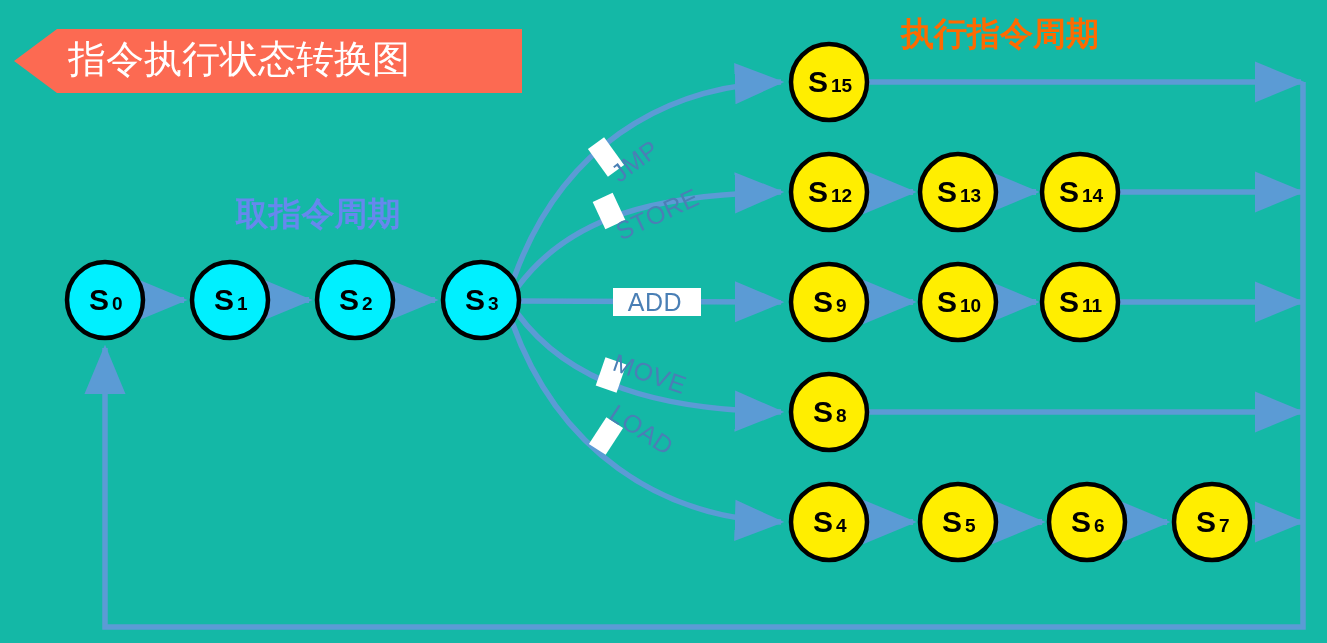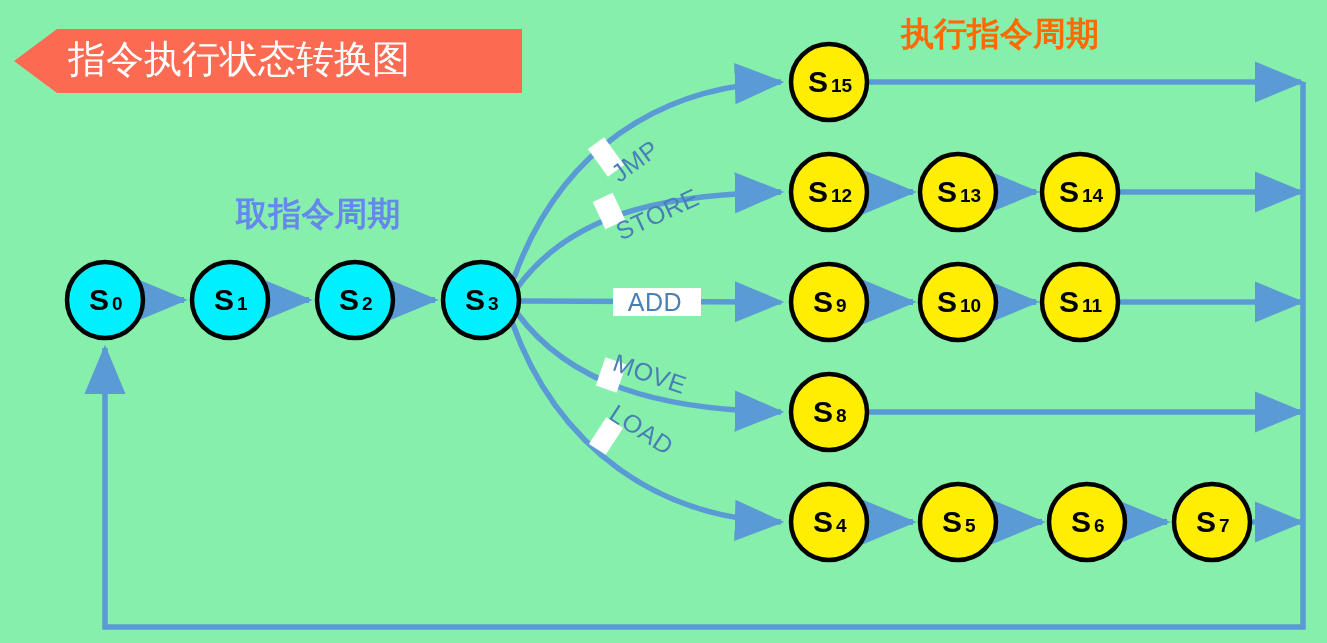--- a/index.html
+++ b/index.html
@@ -10,21 +10,21 @@
   body {
     width: 1327px;
     height: 643px;
     overflow: hidden;
     font-family: "Liberation Sans", sans-serif;
   }
   #stage {
     position: relative;
     width: 1327px;
     height: 643px;
-    background: #86efac;
+    background: #14b8a6;
   }
   svg#diagram {
     position: absolute;
     left: 0;
     top: 0;
     width: 1327px;
     height: 643px;
     display: block;
   }
   .node-label {

